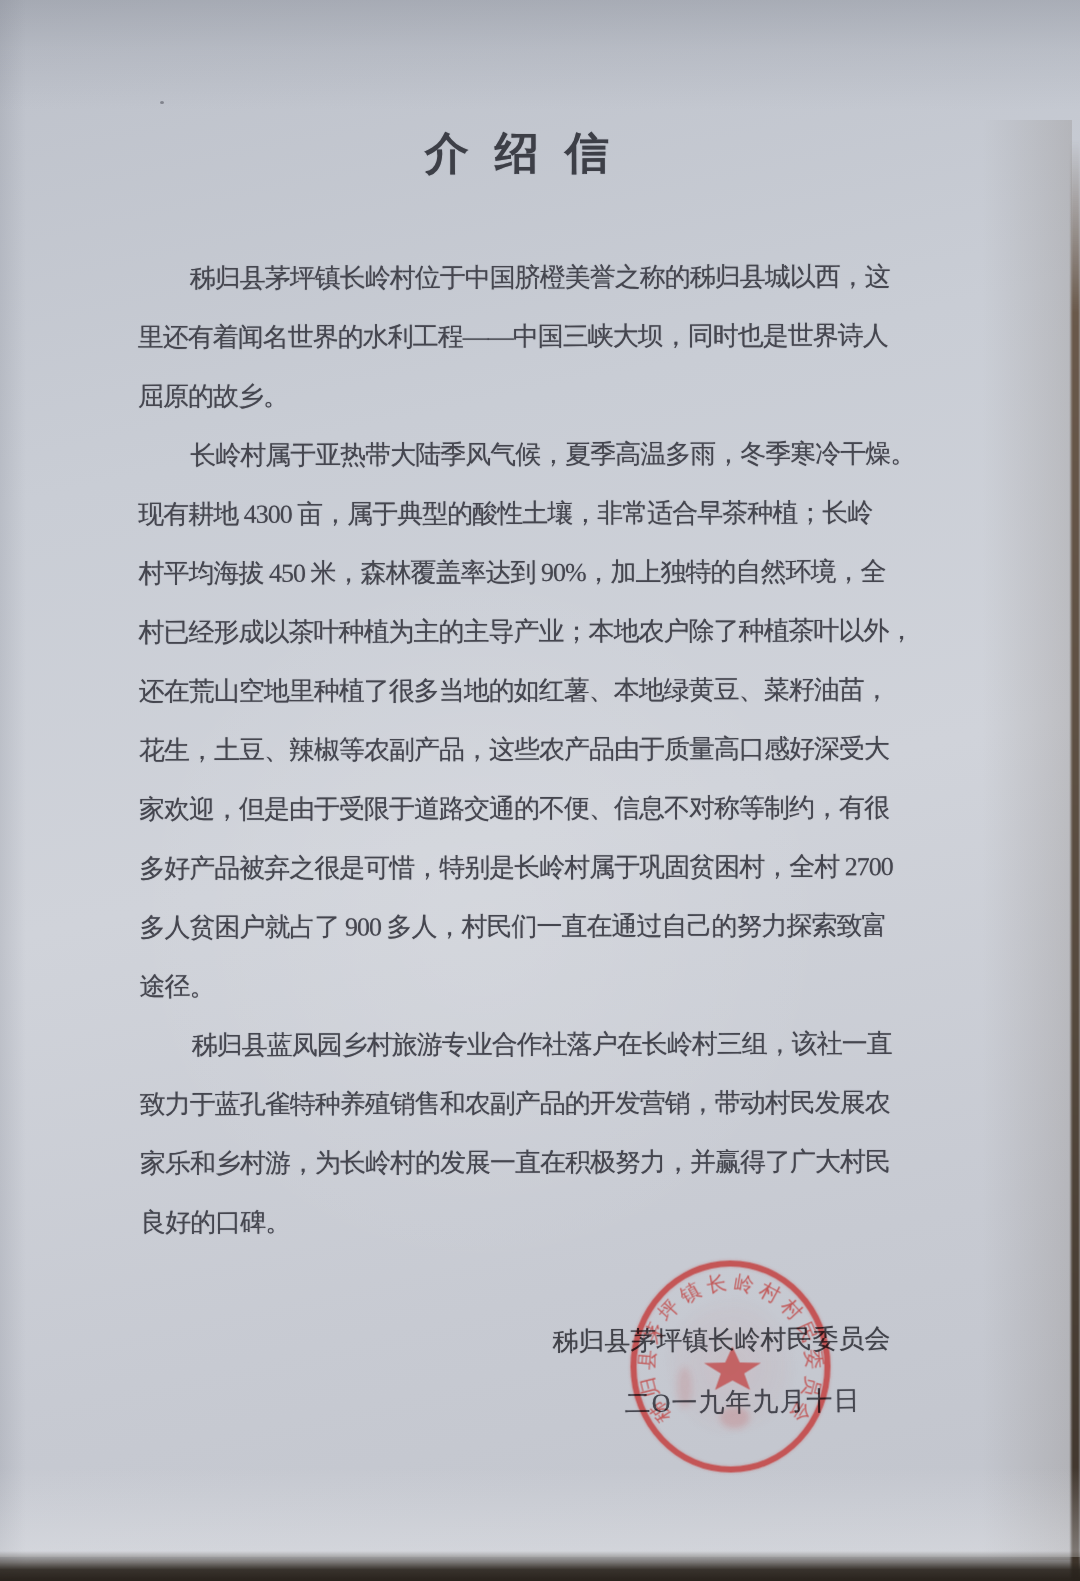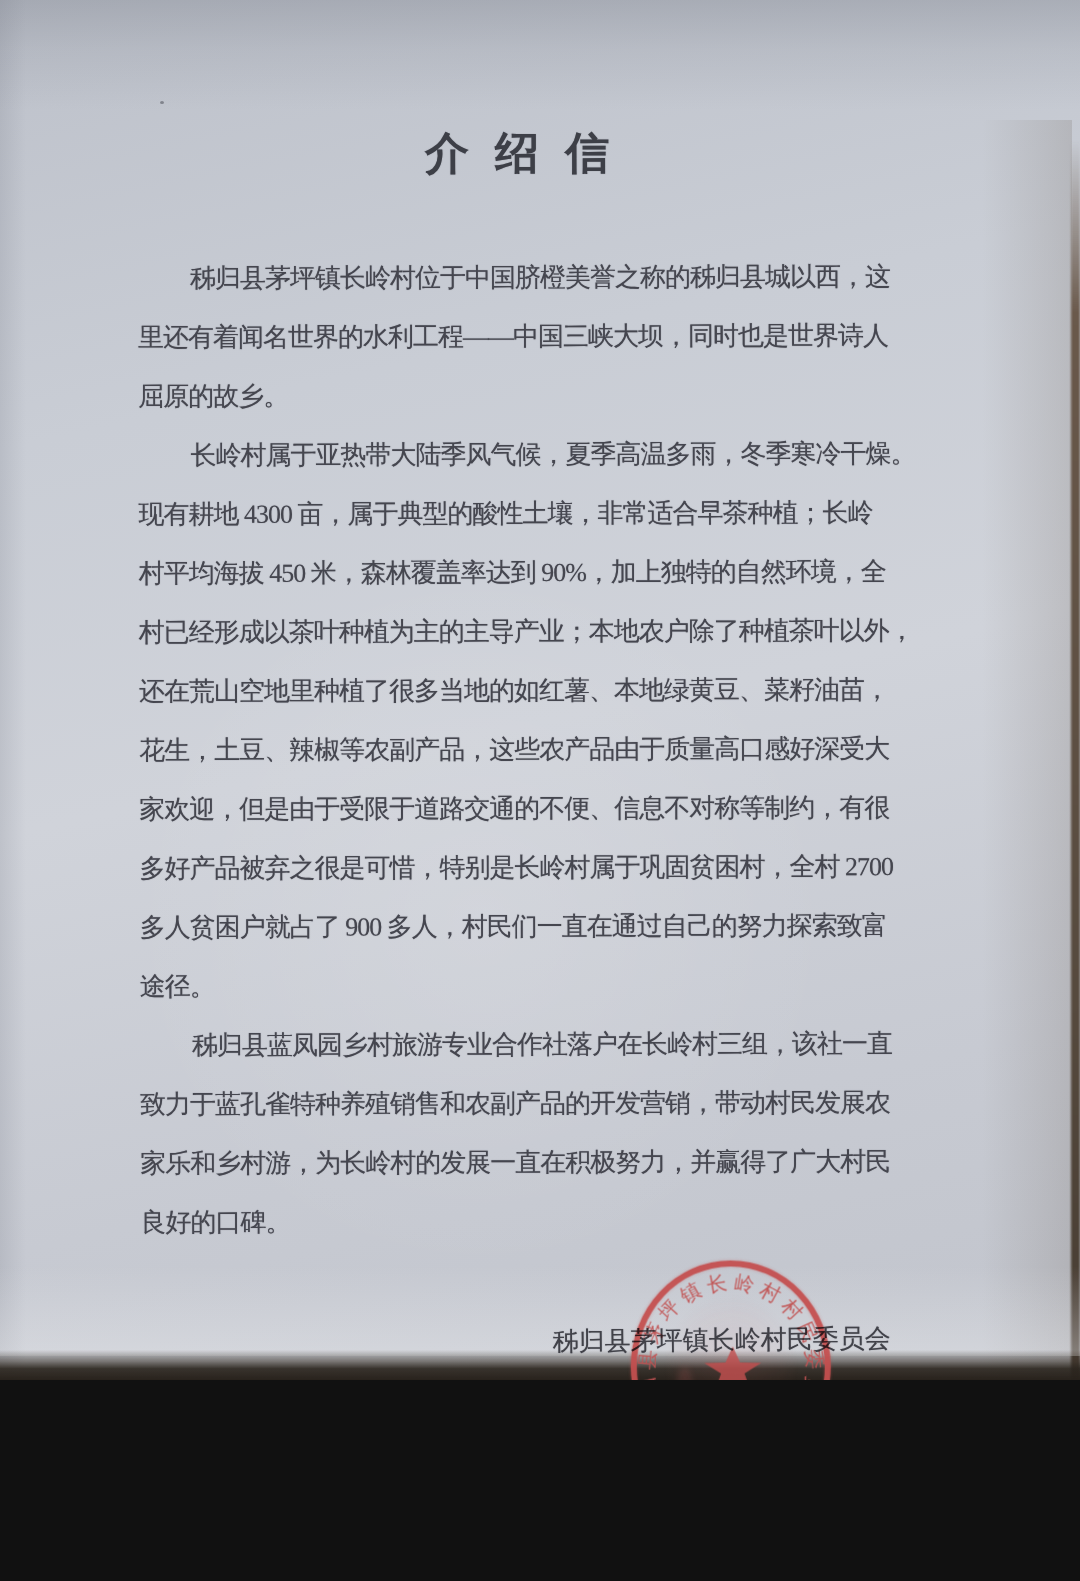--- a/index.html
+++ b/index.html
@@ -1,18 +1,18 @@
 <!DOCTYPE html>
 <html><head>
 <meta charset="utf-8">
 <style>
   html,body{margin:0;padding:0;background:#111;}
   .photo{
     position:relative;
-    width:1080px;height:1380px;
+    width:1080px;height:1581px;
     overflow:hidden;
     background:linear-gradient(168deg,#bdc1ca 0%,#c9cdd5 28%,#d0d3da 52%,#c7cad2 78%,#c1c4cc 100%);
     font-family:"Liberation Serif","DejaVu Serif",serif;
   }
   .shade{position:absolute;pointer-events:none;}
   .shade-top{left:0;top:0;width:100%;height:110px;
     background:linear-gradient(to bottom,rgba(110,115,126,.30),rgba(110,115,126,.12) 45%,rgba(110,115,126,0));}
   .shade-left{left:0;top:0;width:26px;height:100%;
     background:linear-gradient(to right,rgba(120,124,136,.20),rgba(120,124,136,0));}
   .highlight{left:120px;top:560px;width:720px;height:720px;border-radius:50%;

